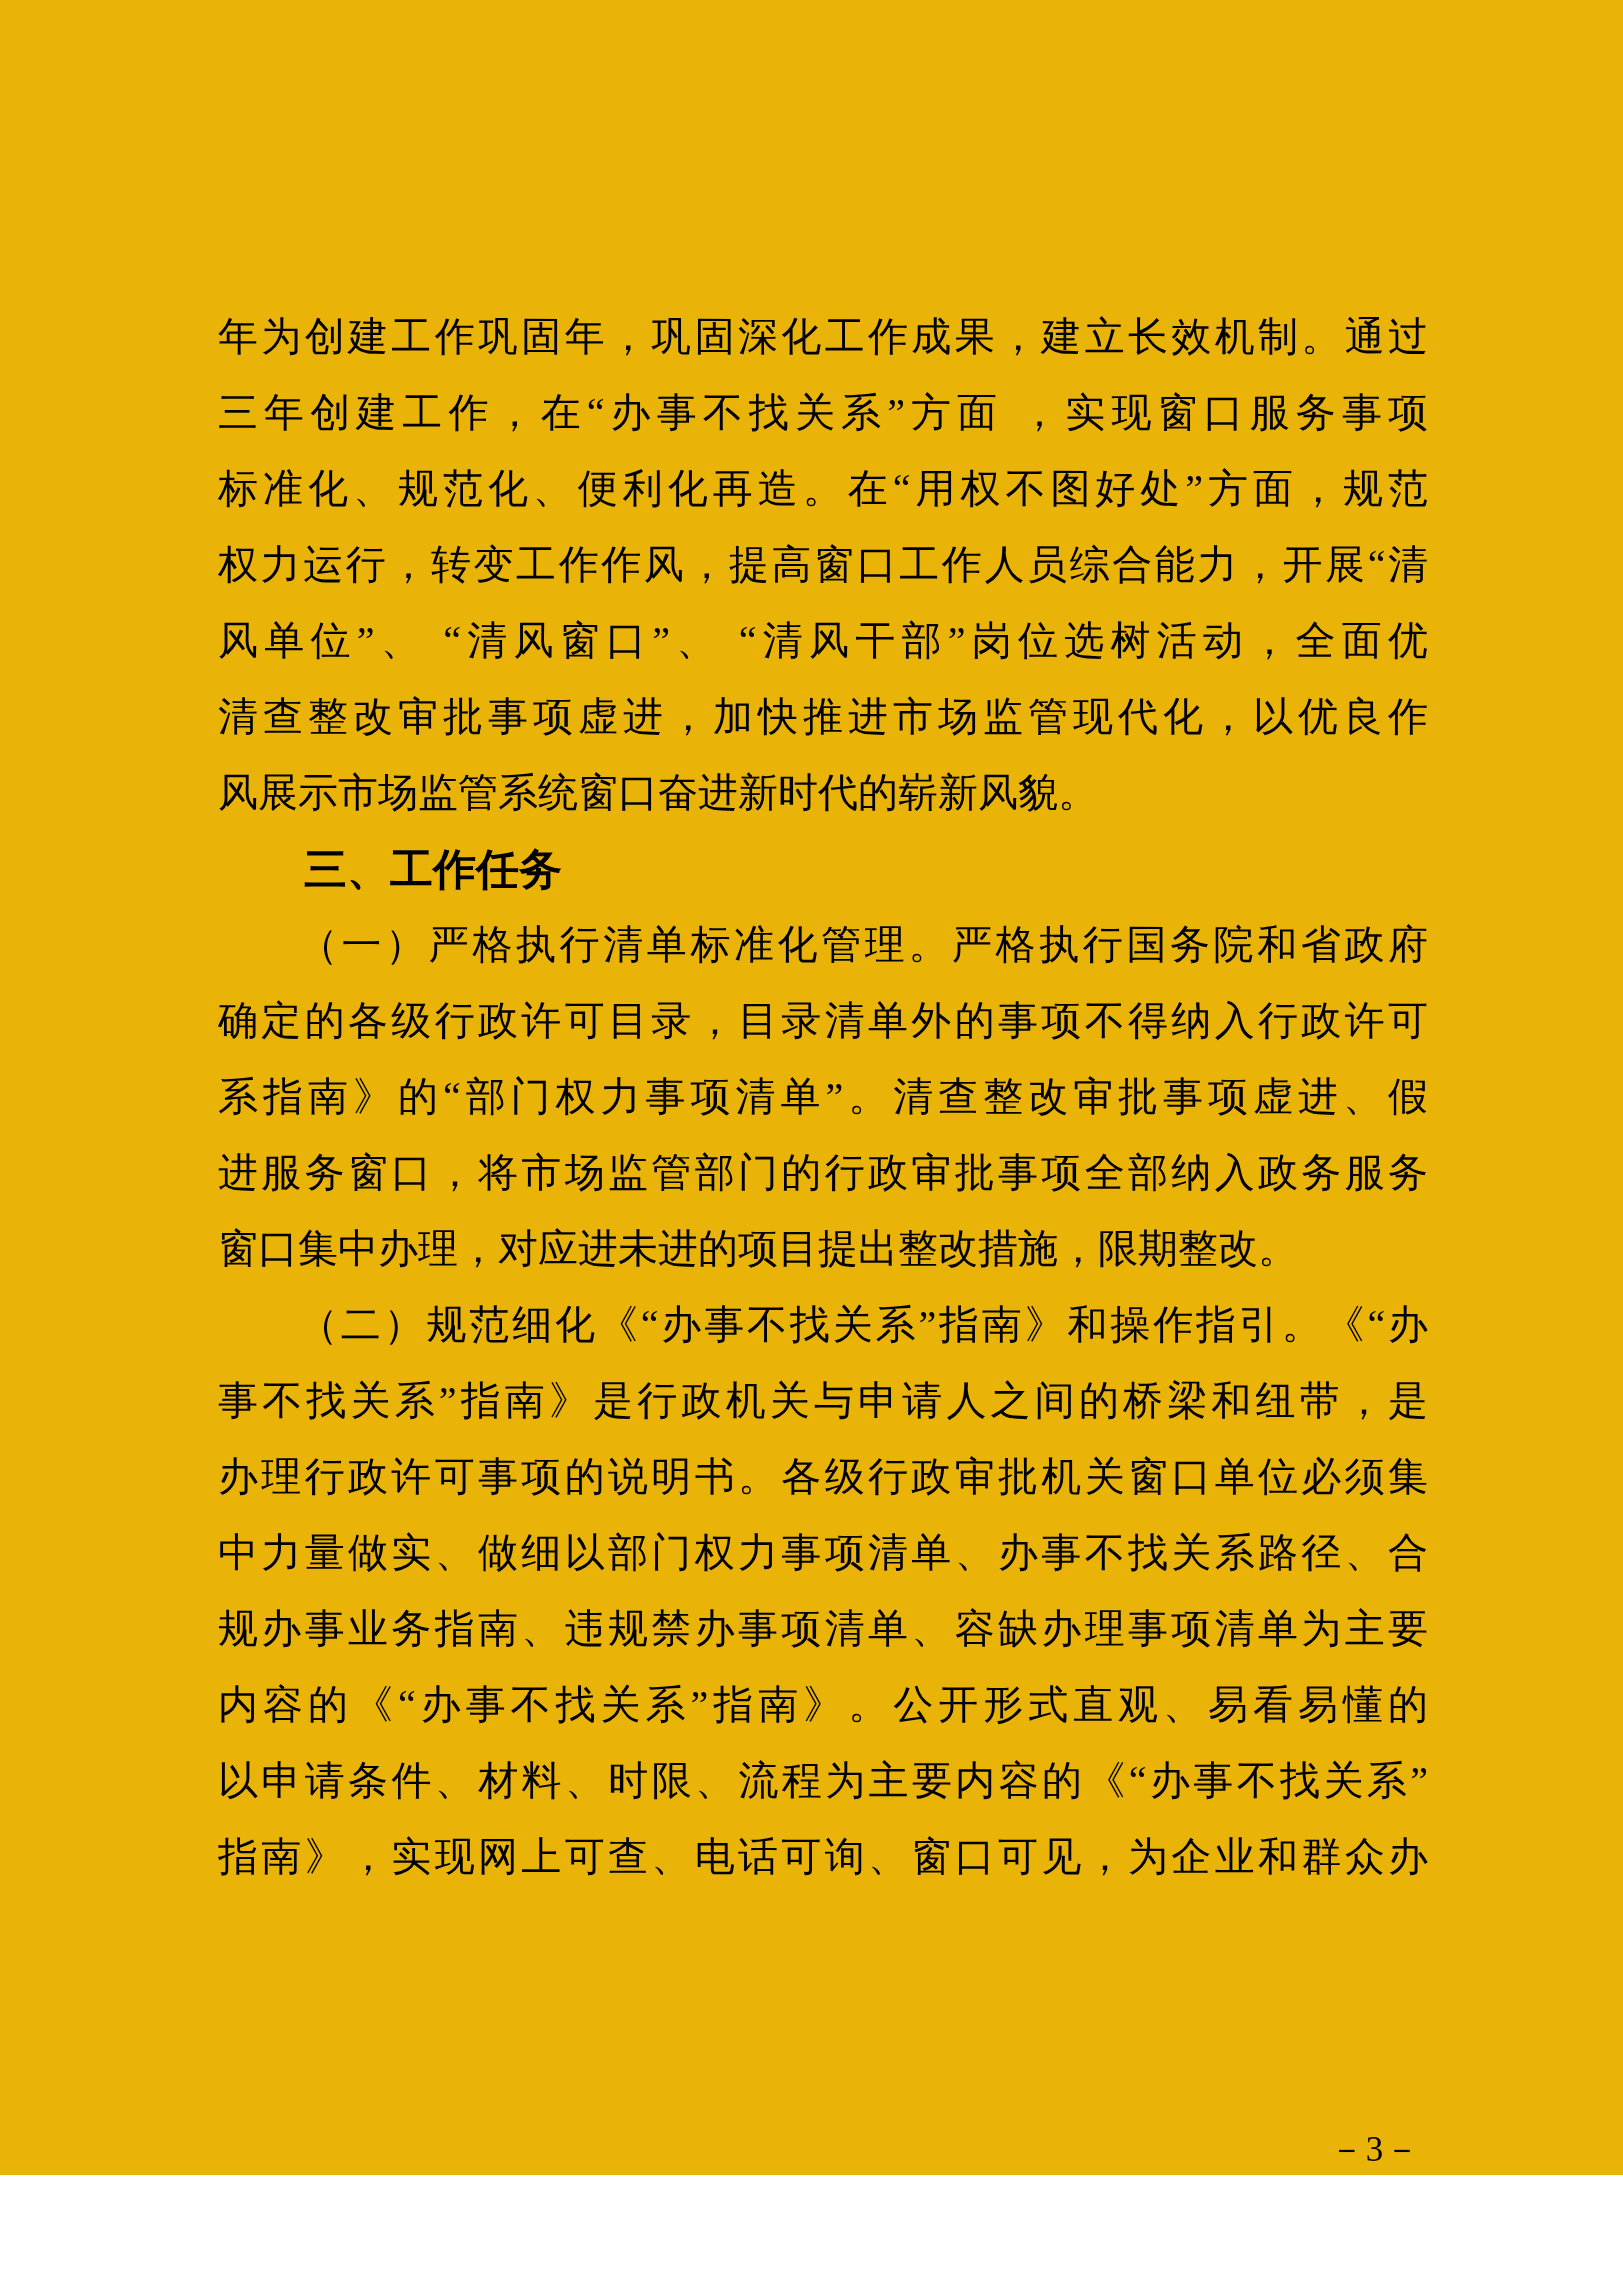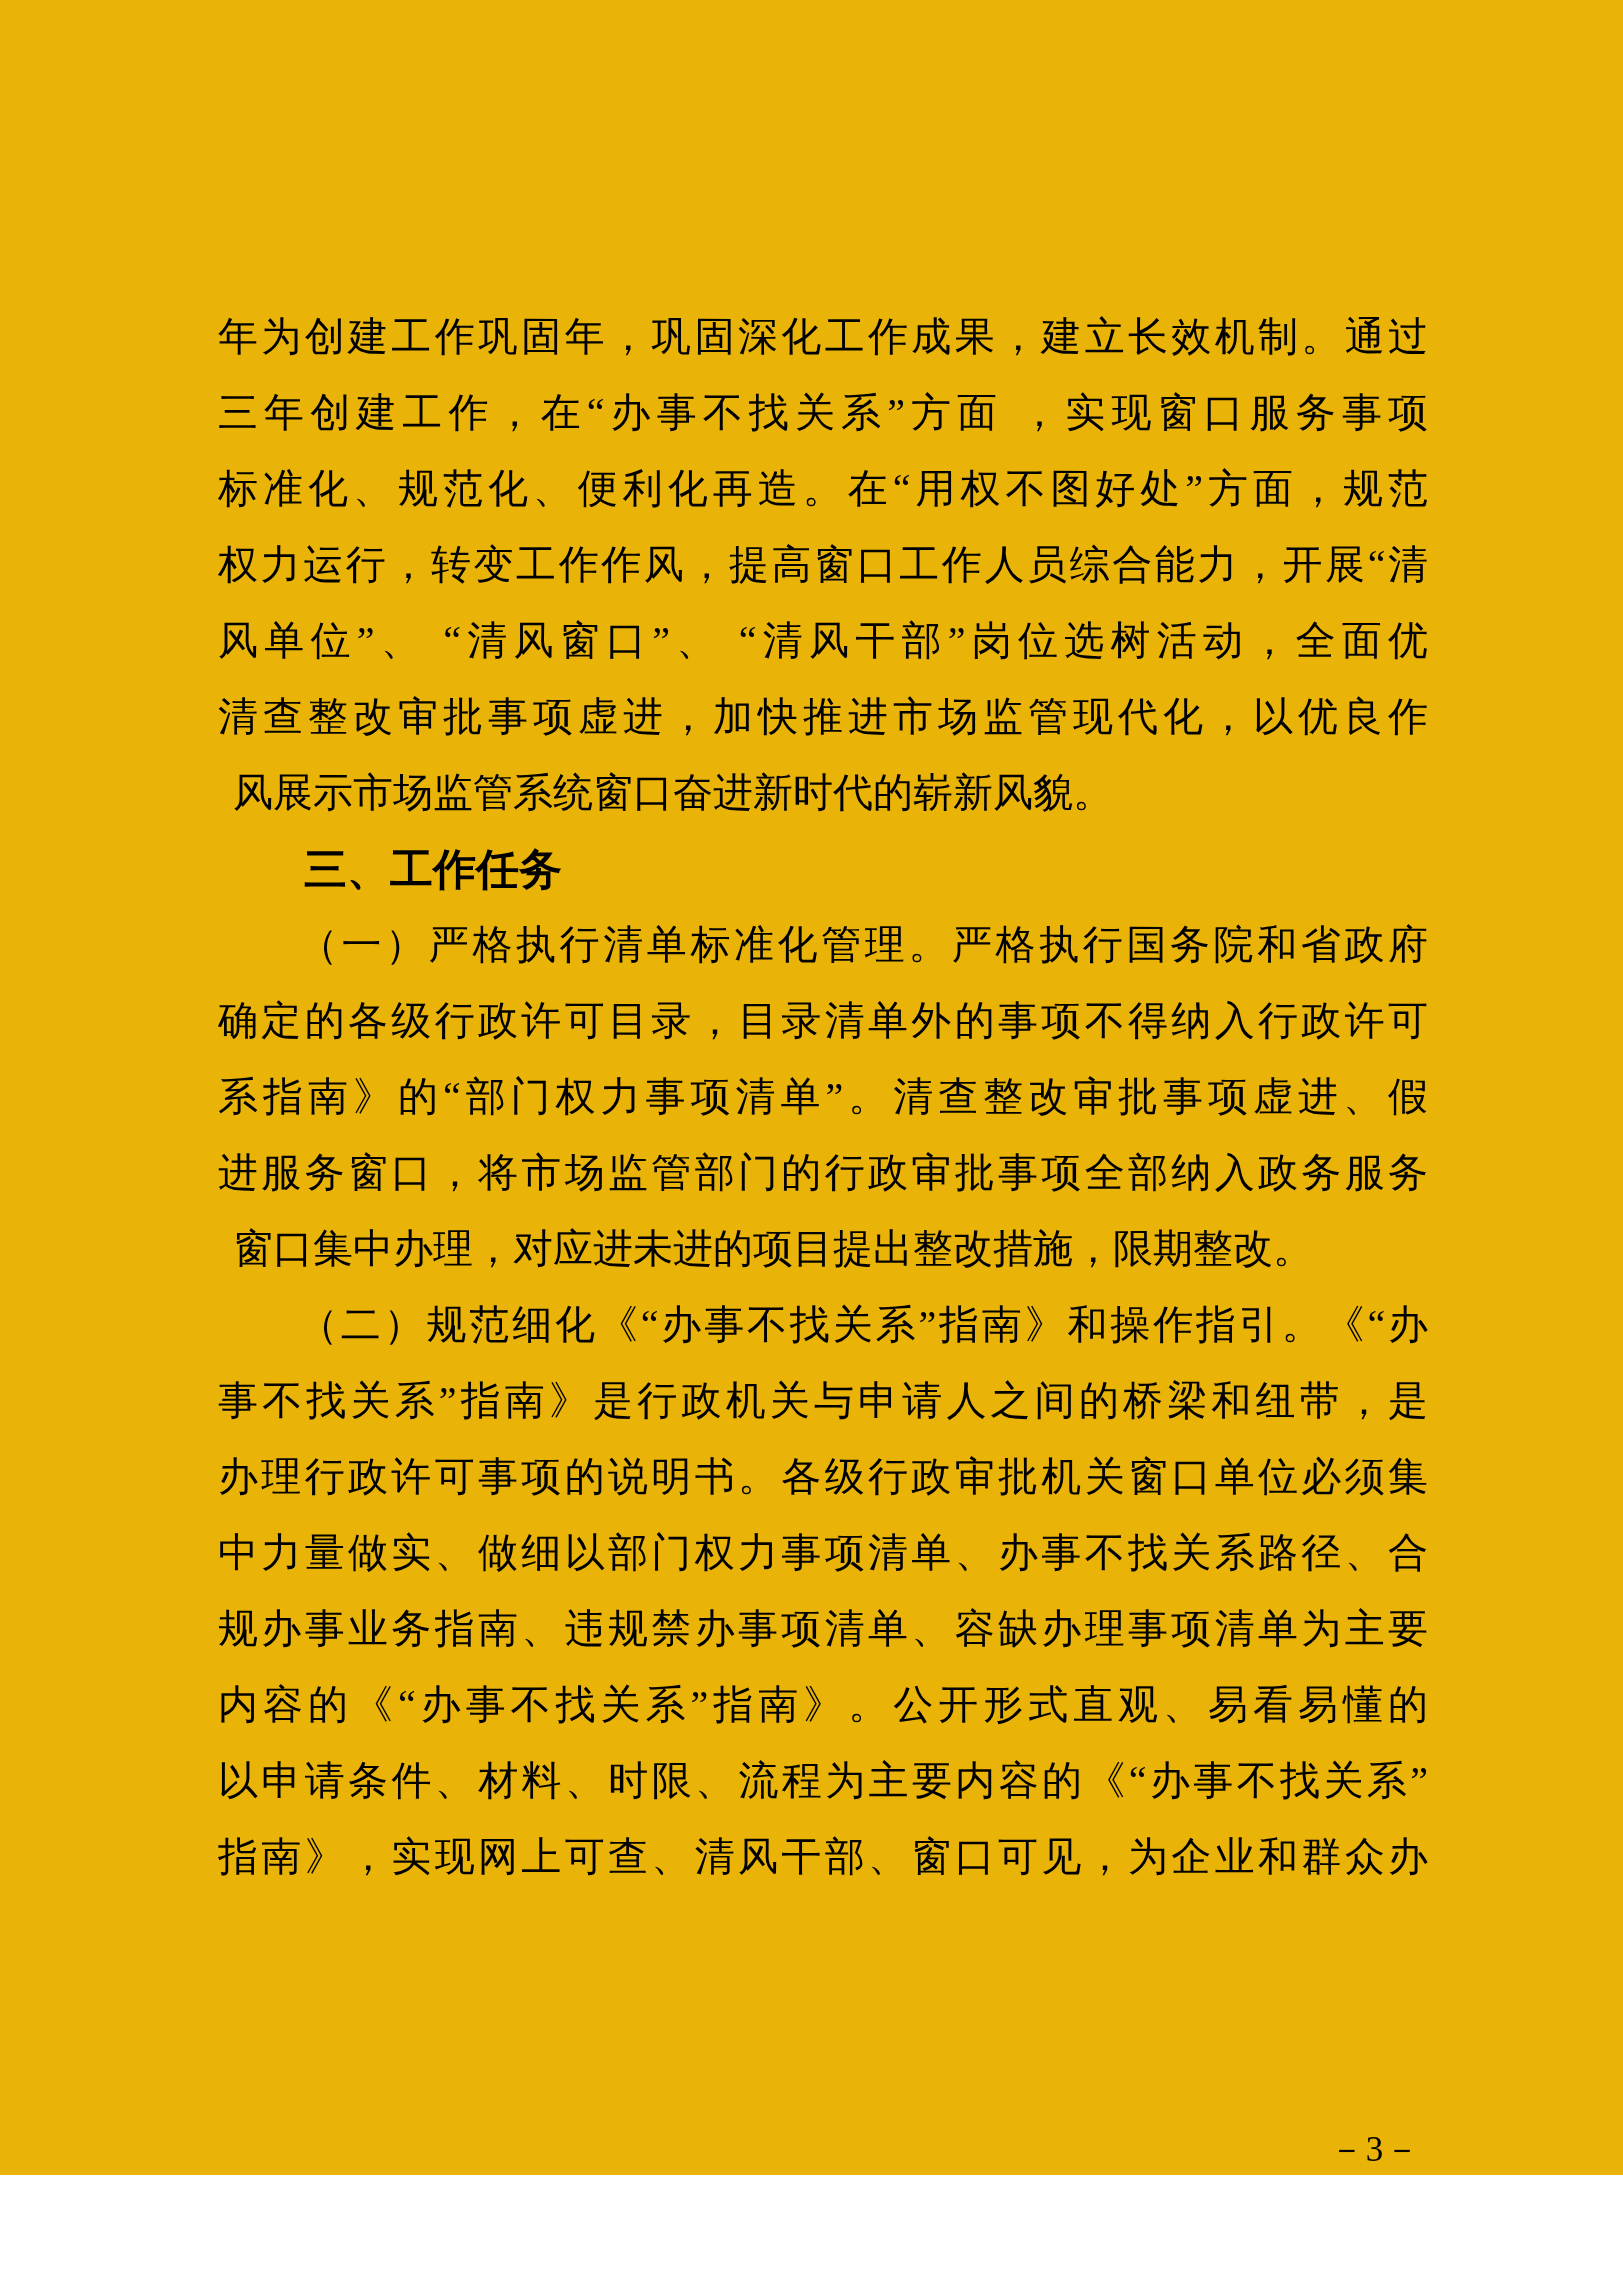--- a/index.html
+++ b/index.html
@@ -27,21 +27,20 @@
     line-height: 76px;
     font-size: 40px;
     color: #000000;
     text-align: justify;
     text-align-last: justify;
     white-space: normal;
     font-family: "Liberation Serif", serif;
   }
   .line.body-end {
     text-align-last: left;
-    margin-left: 15px;
   }
   .line.body-indent {
     text-indent: 2em;
   }
   .line.heading {
     text-align-last: left;
     text-indent: 2em;
     font-family: "Liberation Sans", sans-serif;
     font-weight: 700;
     font-size: 43px;
@@ -74,17 +73,17 @@
       <div class="line body">系指南》的“部门权力事项清单”。清查整改审批事项虚进、假</div>
       <div class="line body">进服务窗口，将市场监管部门的行政审批事项全部纳入政务服务</div>
       <div class="line body-end">窗口集中办理，对应进未进的项目提出整改措施，限期整改。</div>
       <div class="line body-indent">（二）规范细化《“办事不找关系”指南》和操作指引。《“办</div>
       <div class="line body">事不找关系”指南》是行政机关与申请人之间的桥梁和纽带，是</div>
       <div class="line body">办理行政许可事项的说明书。各级行政审批机关窗口单位必须集</div>
       <div class="line body">中力量做实、做细以部门权力事项清单、办事不找关系路径、合</div>
       <div class="line body">规办事业务指南、违规禁办事项清单、容缺办理事项清单为主要</div>
       <div class="line body">内容的《“办事不找关系”指南》。公开形式直观、易看易懂的</div>
       <div class="line body">以申请条件、材料、时限、流程为主要内容的《“办事不找关系”</div>
-      <div class="line body">指南》，实现网上可查、清风干部、窗口可见，为企业和群众办</div>
+      <div class="line body">指南》，实现网上可查、电话可询、窗口可见，为企业和群众办</div>
     </div>
   <div class="page-number">－3－</div>
 </div>
 
 
 </body></html>

